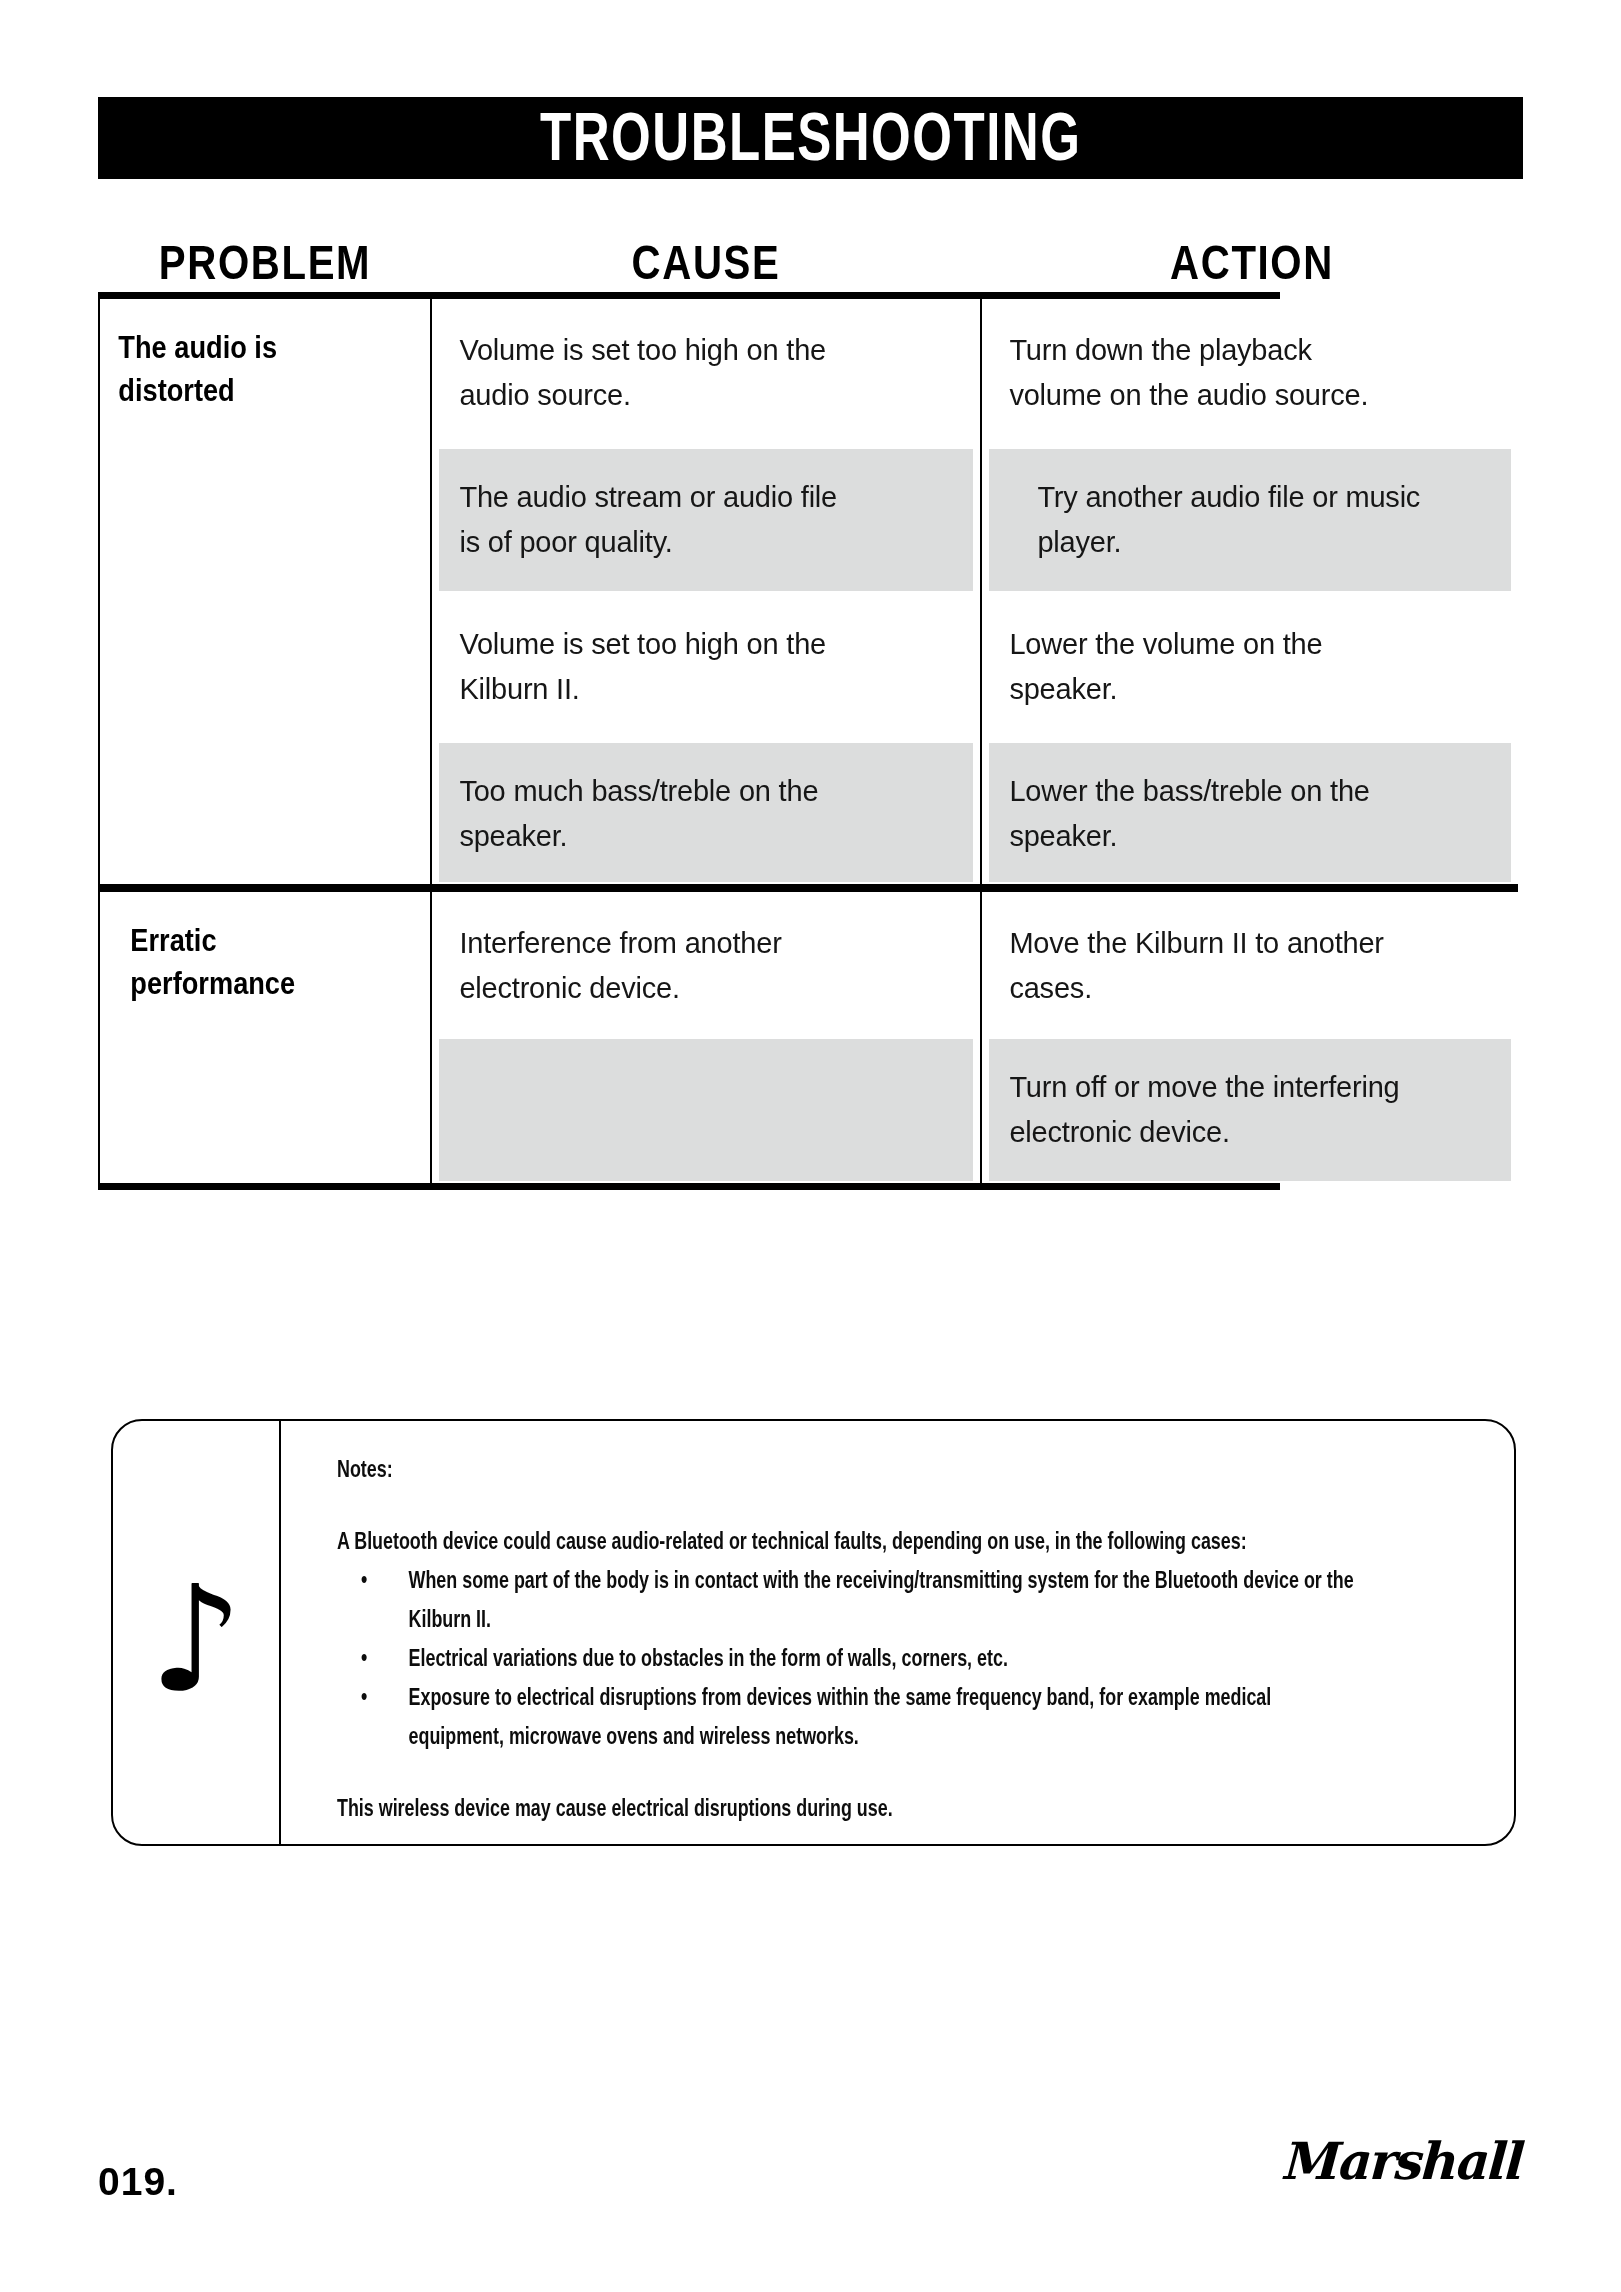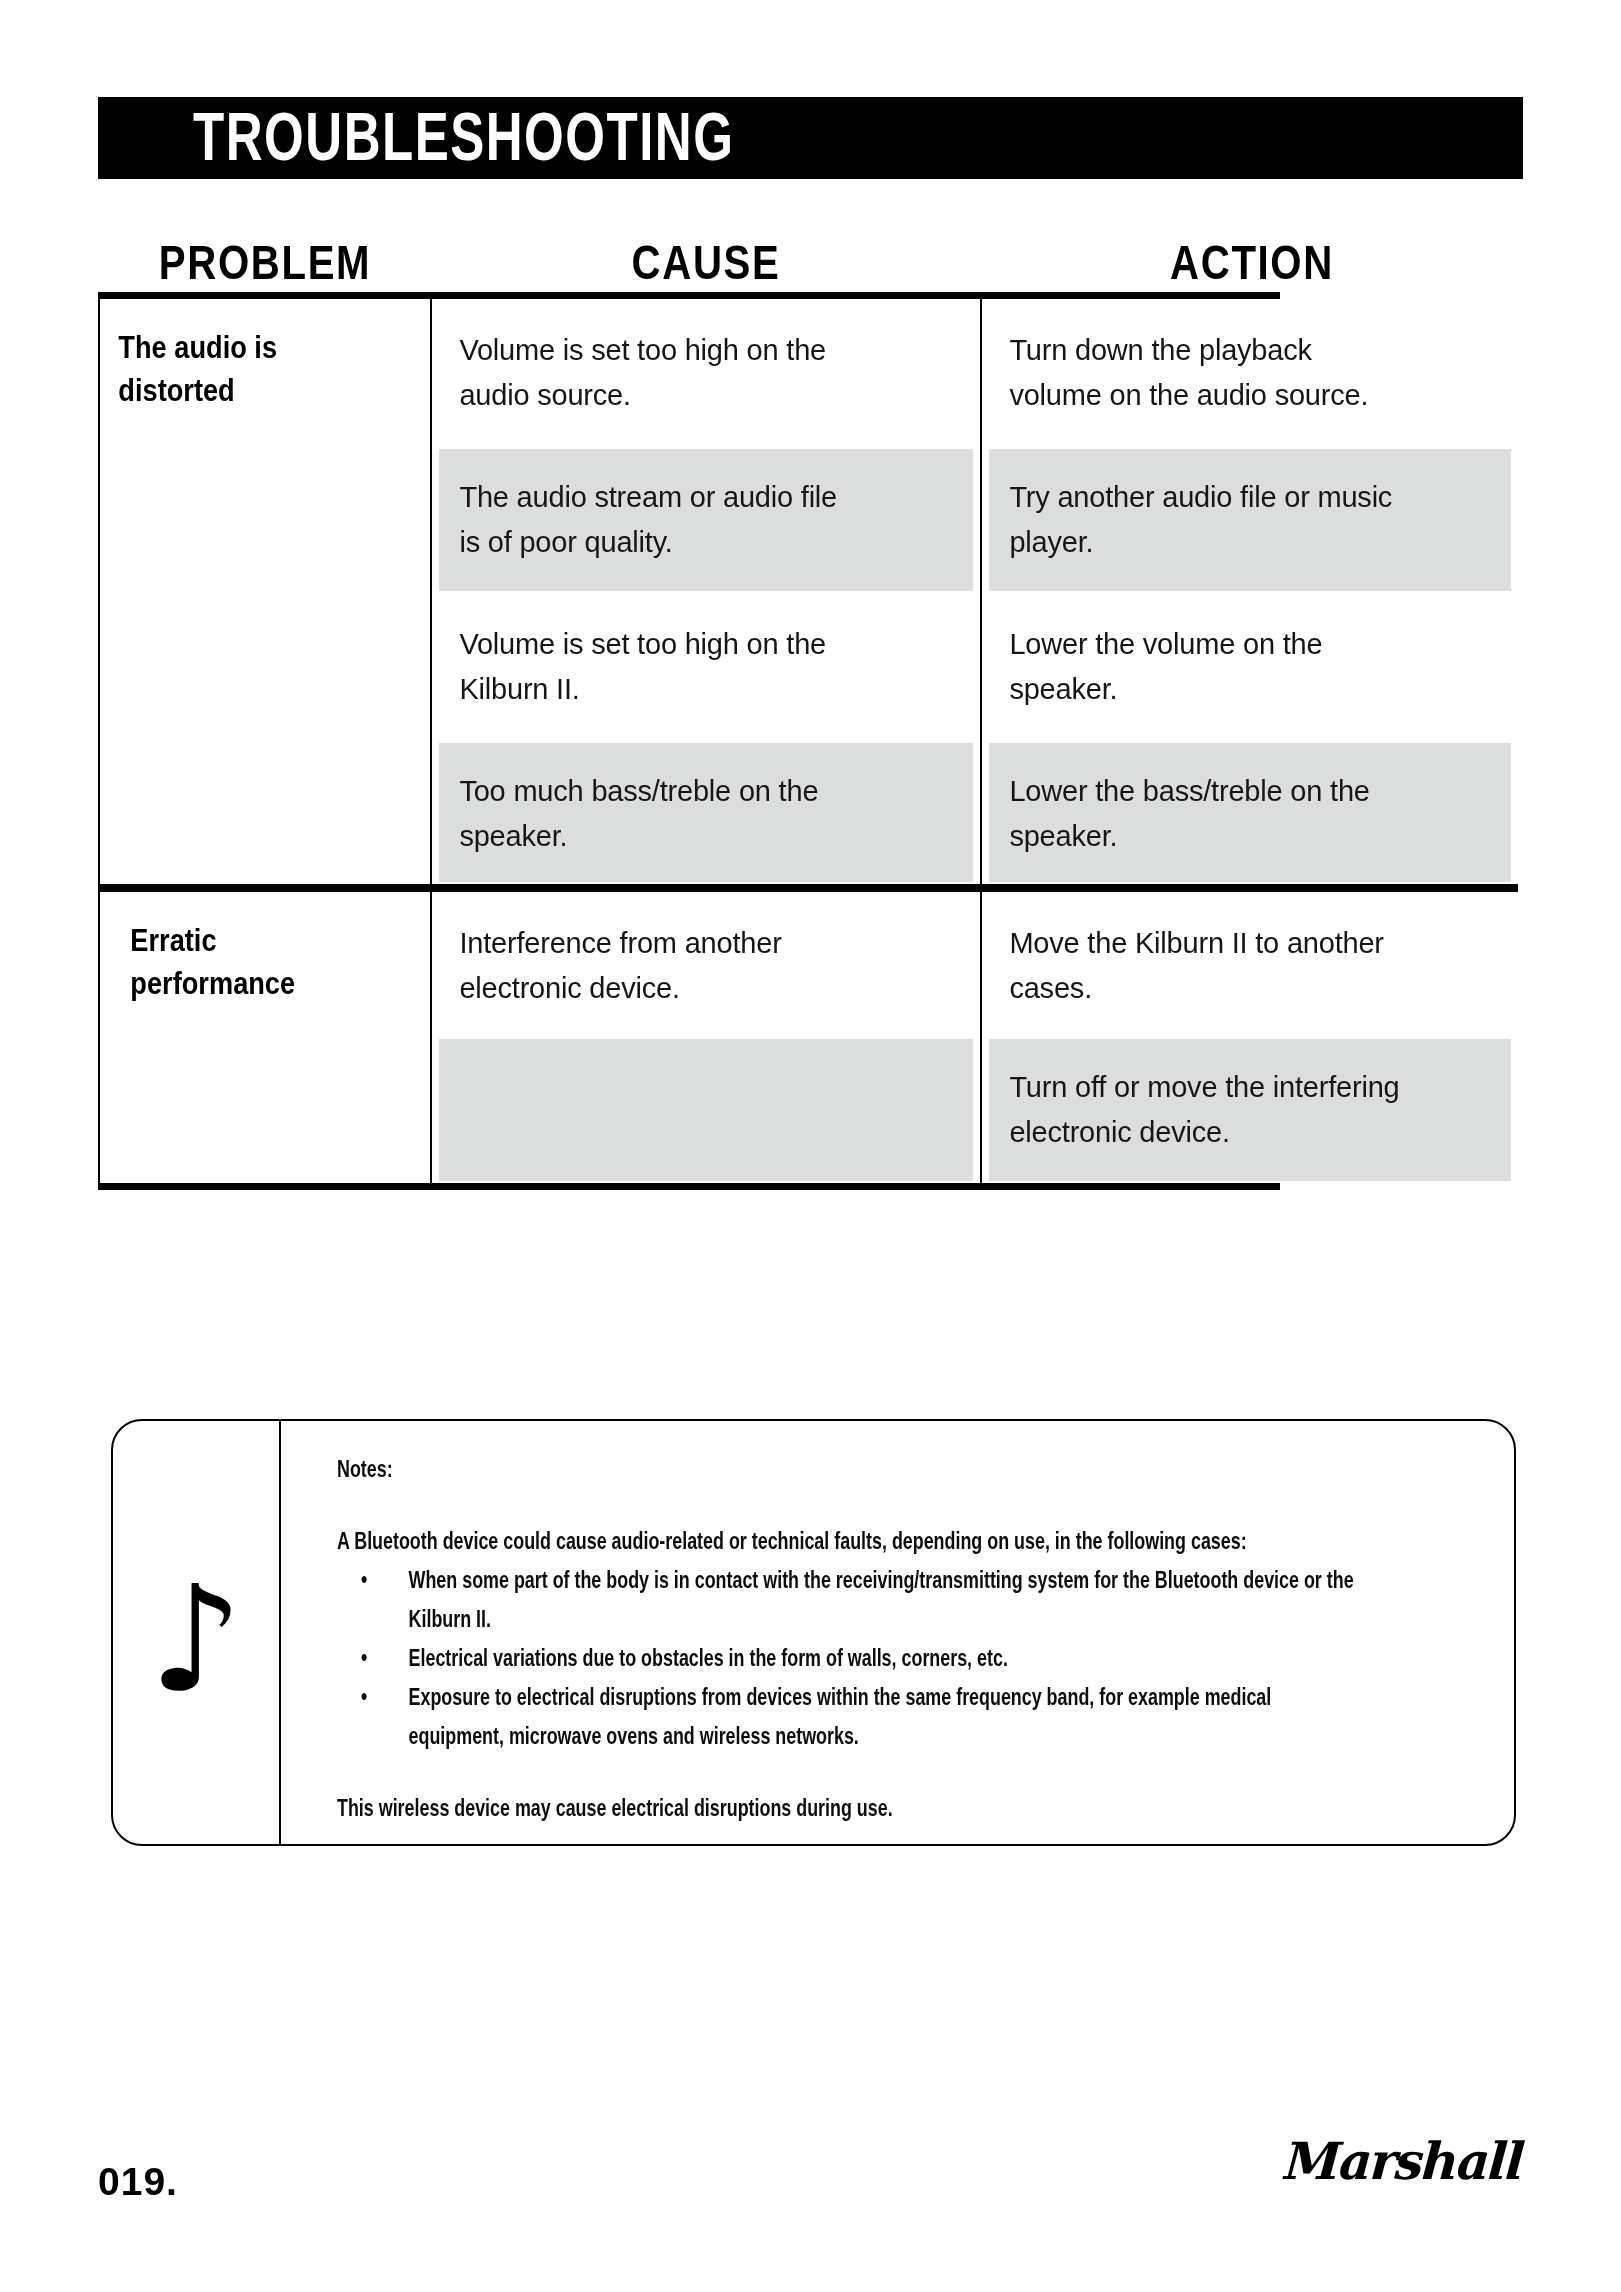--- a/index.html
+++ b/index.html
@@ -5,21 +5,21 @@
   html,body { margin:0; padding:0; background:#ffffff; }
   .page {
     position:relative; width:1621px; height:2293px;
     background:#ffffff; overflow:hidden;
     font-family:"Liberation Sans", sans-serif; color:#111;
   }
 
   
   .banner {
     position:absolute; left:98px; top:97px; width:1425px; height:82px;
-    background:#000; display:flex; align-items:center; 
+    background:#000; display:flex; align-items:center; justify-content:center;
   }
   .banner-title {
     color:#fff; font-weight:700; font-size:69px; line-height:1;
     letter-spacing:2px; white-space:nowrap;
     transform:scaleX(0.74); transform-origin:center center;
     padding-bottom:3.9px;
   }
 
   
   .col-header {
@@ -53,21 +53,21 @@
     padding:29px 15.7px 0 27.4px;
   }
   .cell.problem .txt {
     font-weight:700; font-size:32px; line-height:43px; letter-spacing:0;
     color:#000; padding:27.4px 0 0 21.6px; white-space:nowrap;
     transform:scaleX(0.85); transform-origin:left top;
   }
   .cell .txt div { white-space:nowrap; }
   .p1 { grid-row:1/5; grid-column:1; }
   .c1 { grid-row:1; grid-column:2; }  .a1 { grid-row:1; grid-column:3; }
-  .c2 { grid-row:2; grid-column:2; }  .a2 { grid-row:2; grid-column:3; }
+  .c2 { grid-row:2; grid-column:2; }  .a2 { grid-row:2; grid-column:3;padding-left:28px; }
   .c3 { grid-row:3; grid-column:2; }  .a3 { grid-row:3; grid-column:3; }
   .c4 { grid-row:4; grid-column:2; }  .a4 { grid-row:4; grid-column:3; }
   .sec-divider { grid-row:5; grid-column:1/4; background:#000; }
   .p2 { grid-row:6/8; grid-column:1;margin-left:12px; }
   .c5 { grid-row:6; grid-column:2; }  .a5 { grid-row:6; grid-column:3; }
   .c6 { grid-row:7; grid-column:2; }  .a6 { grid-row:7; grid-column:3; }
 
   
   .notes-box {
     position:absolute; left:111px; top:1419px; width:1405px; height:427px;

